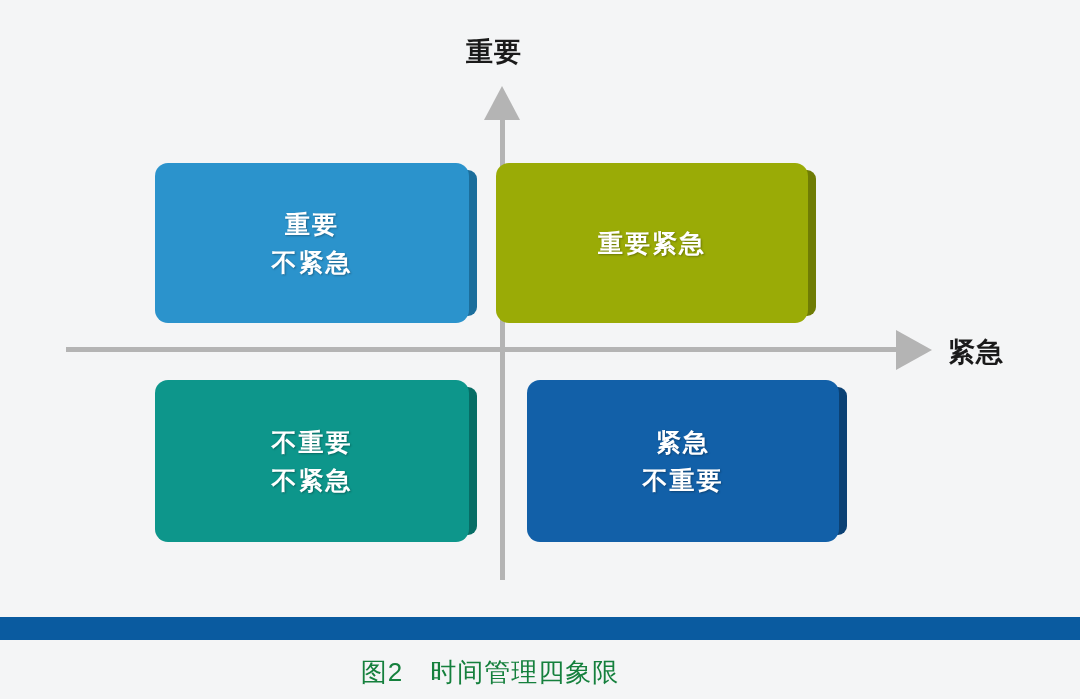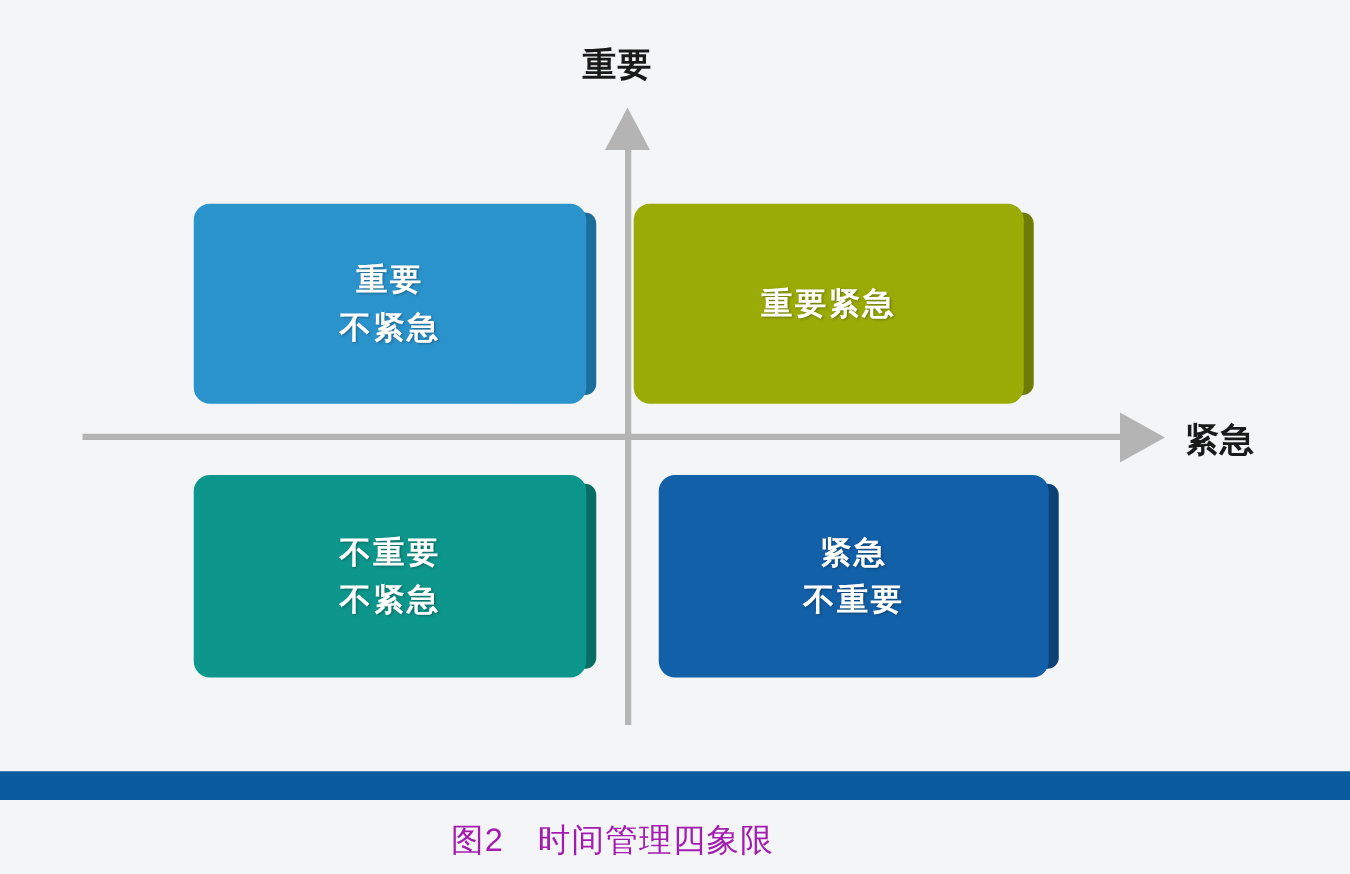--- a/index.html
+++ b/index.html
@@ -114,21 +114,21 @@
   #q-top-left {
     left: 155px;
     top: 163px;
     width: 314px;
     height: 160px;
     background: #2b93cc;
   }
   #q-top-left::after { background: #1b6e9c; }
 
   #q-top-right {
-    left: 507px;
+    left: 496px;
     top: 163px;
     width: 312px;
     height: 160px;
     background: #9aab06;
   }
   #q-top-right::after { background: #6f7c04; }
 
   #q-bottom-left {
     left: 155px;
     top: 380px;
@@ -158,21 +158,21 @@
   }
 
   
   .caption {
     position: absolute;
     left: 0;
     top: 655px;
     width: 980px;
     text-align: center;
     font-size: 26px;
-    color: #a21caf;
+    color: #15803d;
     letter-spacing: 1px;
     white-space: pre;
   }
 </style>
 </head>
 <body>
 
 <div id="figure-canvas">
 
   <div class="axis-v"></div>

